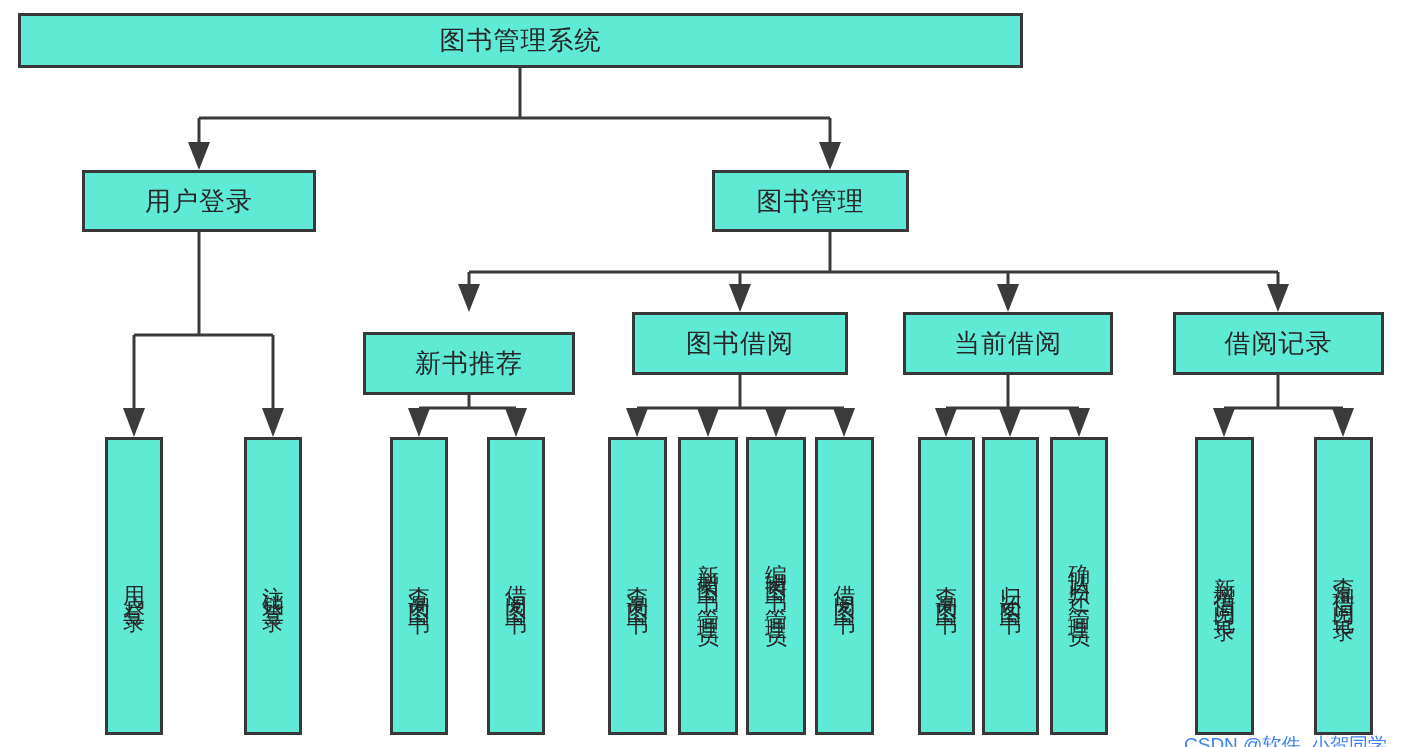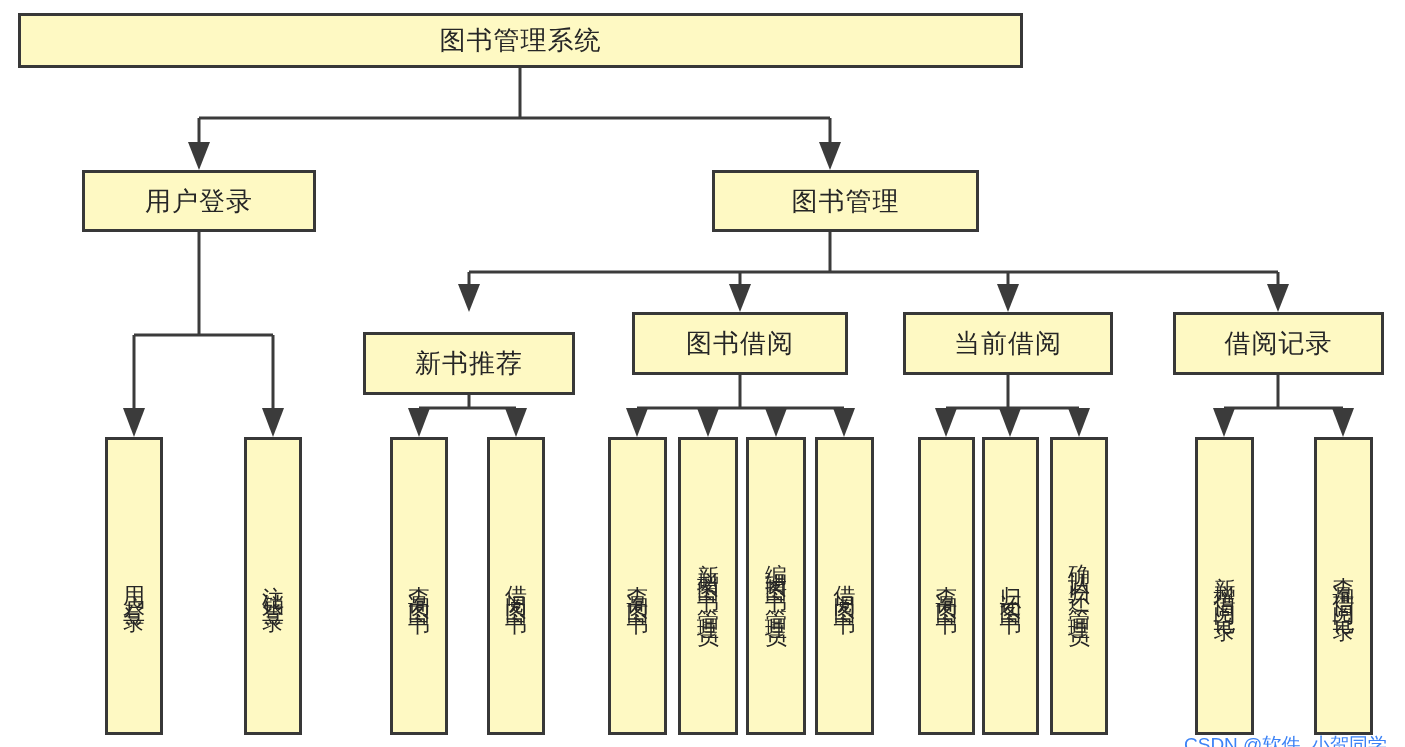--- a/index.html
+++ b/index.html
@@ -25,21 +25,21 @@
     stroke-width: 3;
     fill: none;
   }
   svg.connectors polygon {
     fill: #3b3b3b;
     stroke: none;
   }
   .box {
     position: absolute;
     border: 3px solid #383838;
-    background: #fef9c3;
+    background: #5eead4;
     display: flex;
     align-items: center;
     justify-content: center;
     z-index: 2;
   }
   .box.h span {
     font-size: 26px;
     letter-spacing: 1px;
     white-space: nowrap;
   }
@@ -132,21 +132,21 @@
     </g>
   </svg>
 
   <div class="box h" style="left:18px; top:13px; width:1005px; height:55px;">
     <span>图书管理系统</span>
   </div>
 
   <div class="box h" style="left:82px; top:170px; width:234px; height:62px;">
     <span>用户登录</span>
   </div>
-  <div class="box h" style="left:712px; top:170px; width:267px; height:62px;">
+  <div class="box h" style="left:712px; top:170px; width:197px; height:62px;">
     <span>图书管理</span>
   </div>
 
   <div class="box h" style="left:363px; top:312px; width:212px; height:63px;margin-top:20px;">
     <span>新书推荐</span>
   </div>
   <div class="box h" style="left:632px; top:312px; width:216px; height:63px;">
     <span>图书借阅</span>
   </div>
   <div class="box h" style="left:903px; top:312px; width:210px; height:63px;">

